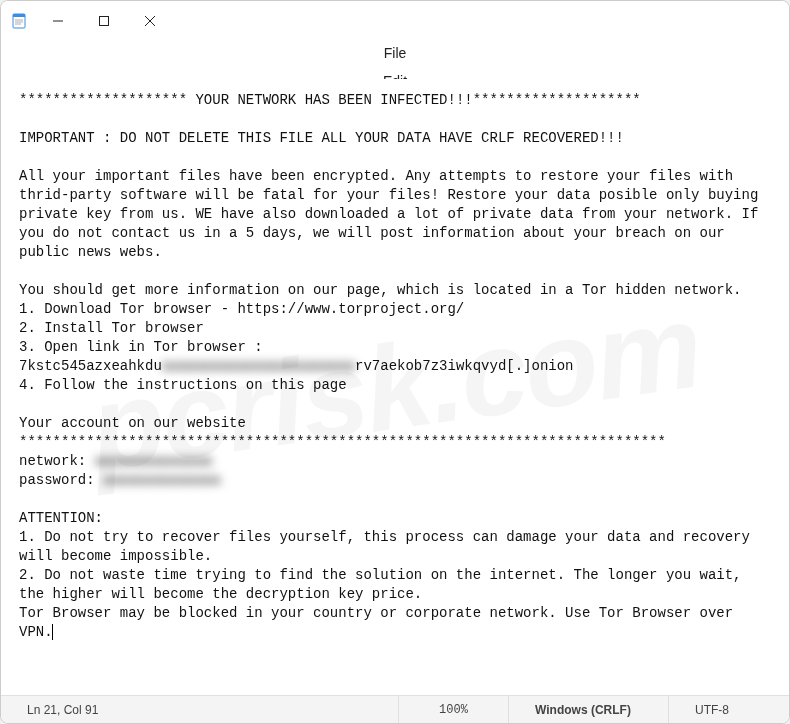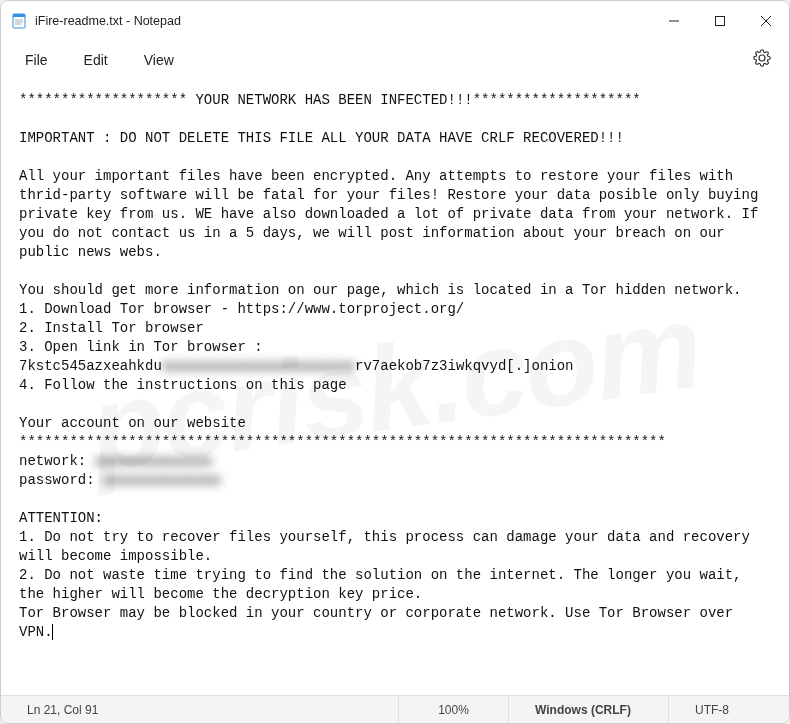--- a/index.html
+++ b/index.html
@@ -53,20 +53,21 @@
   border: none;
   cursor: pointer;
 }
 .menubar {
   display: flex;
   align-items: center;
   height: 38px;
   padding: 0 8px;
   background: #fff;
   gap: 4px;
+  flex-direction: column;
 }
 .menu-item {
   padding: 4px 16px;
   font-size: 14px;
   color: #222;
   border-radius: 4px;
   cursor: default;
 }
 .menubar .spacer { flex: 1; }
 .gear {
@@ -101,21 +102,21 @@
   align-items: center;
 }
 .status-cell {
   padding: 0 26px;
   border-right: 1px solid #e0e0e0;
   height: 100%;
   display:flex; align-items:center;
 }
 .status-cell:last-child { border-right: none; }
 .status-cell.grow { flex: 1 1 auto; }
-.status-cell.zoom { min-width: 110px; justify-content:center; }
+.status-cell.zoom { min-width: 110px; justify-content:center;font-family:Liberation Mono, monospace; }
 .status-cell.enc { min-width: 160px; font-weight: bold; }
 .status-cell.utf { min-width: 120px; }
 .watermark {
   position: absolute;
   top: 50%; left: 50%;
   transform: translate(-50%, -50%) rotate(-8deg);
   font-size: 120px;
   font-style: italic;
   font-weight: 700;
   font-family: Arial, sans-serif;
@@ -140,21 +141,20 @@
   <div class="titlebar">
     <span class="app-icon">
       <svg width="16" height="16" viewBox="0 0 16 16">
         <rect x="2" y="1" width="12" height="14" rx="1" fill="#fff" stroke="#3a8ee6" stroke-width="1"></rect>
         <rect x="2" y="1" width="12" height="3" fill="#3a8ee6"></rect>
         <line x1="4" y1="7" x2="12" y2="7" stroke="#999" stroke-width="0.8"></line>
         <line x1="4" y1="9" x2="12" y2="9" stroke="#999" stroke-width="0.8"></line>
         <line x1="4" y1="11" x2="10" y2="11" stroke="#999" stroke-width="0.8"></line>
       </svg>
     </span>
-    <span class="title-text">iFire-readme.txt - Notepad</span>
     <div class="win-controls">
       <button class="win-btn">
         <svg width="10" height="10" viewBox="0 0 10 10">
             <line x1="0" y1="5" x2="10" y2="5" stroke="#222" stroke-width="1"></line>
           </svg>
       </button>
       <button class="win-btn">
         <svg width="10" height="10" viewBox="0 0 10 10">
             <rect x="0.5" y="0.5" width="9" height="9" fill="none" stroke="#222" stroke-width="1"></rect>
           </svg>

